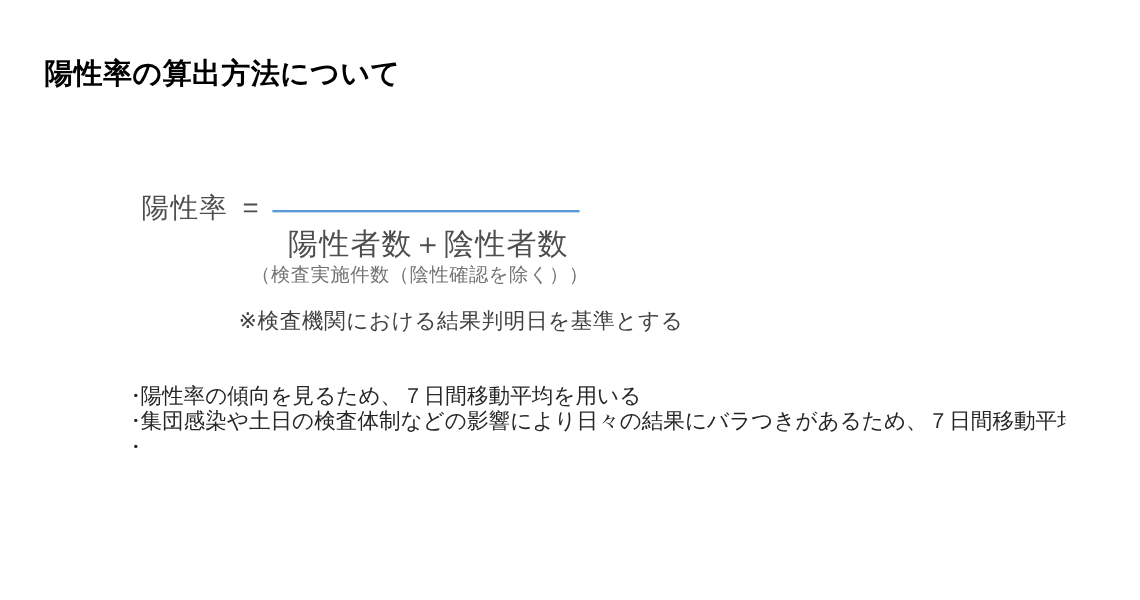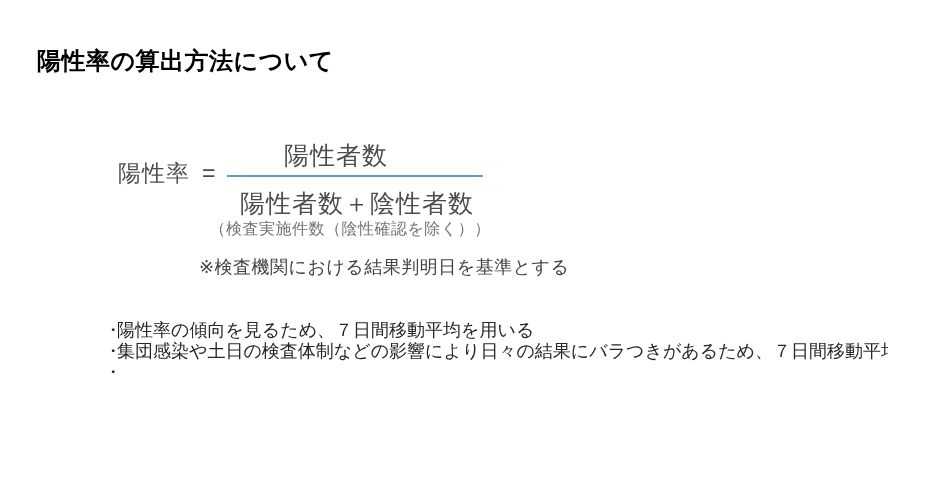--- a/index.html
+++ b/index.html
@@ -91,21 +91,20 @@
 <body>
 
 <div class="slide">
 
   <h1 class="abs title">陽性率の算出方法について</h1>
 
   <div class="formula">
     <div class="abs lhs">
       <span>陽性率</span><span class="eq">=</span>
     </div>
-    <div class="abs num">陽性者数</div>
     <div class="fracline"></div>
     <div class="abs den-note">（検査実施件数（陰性確認を除く））</div>
     <div class="abs den">陽性者数＋陰性者数</div>
   </div>
 
   <div class="abs ref-note">※検査機関における結果判明日を基準とする</div>
 
   <div class="bullets">
     <div class="row">
       <span class="marker">・</span>

